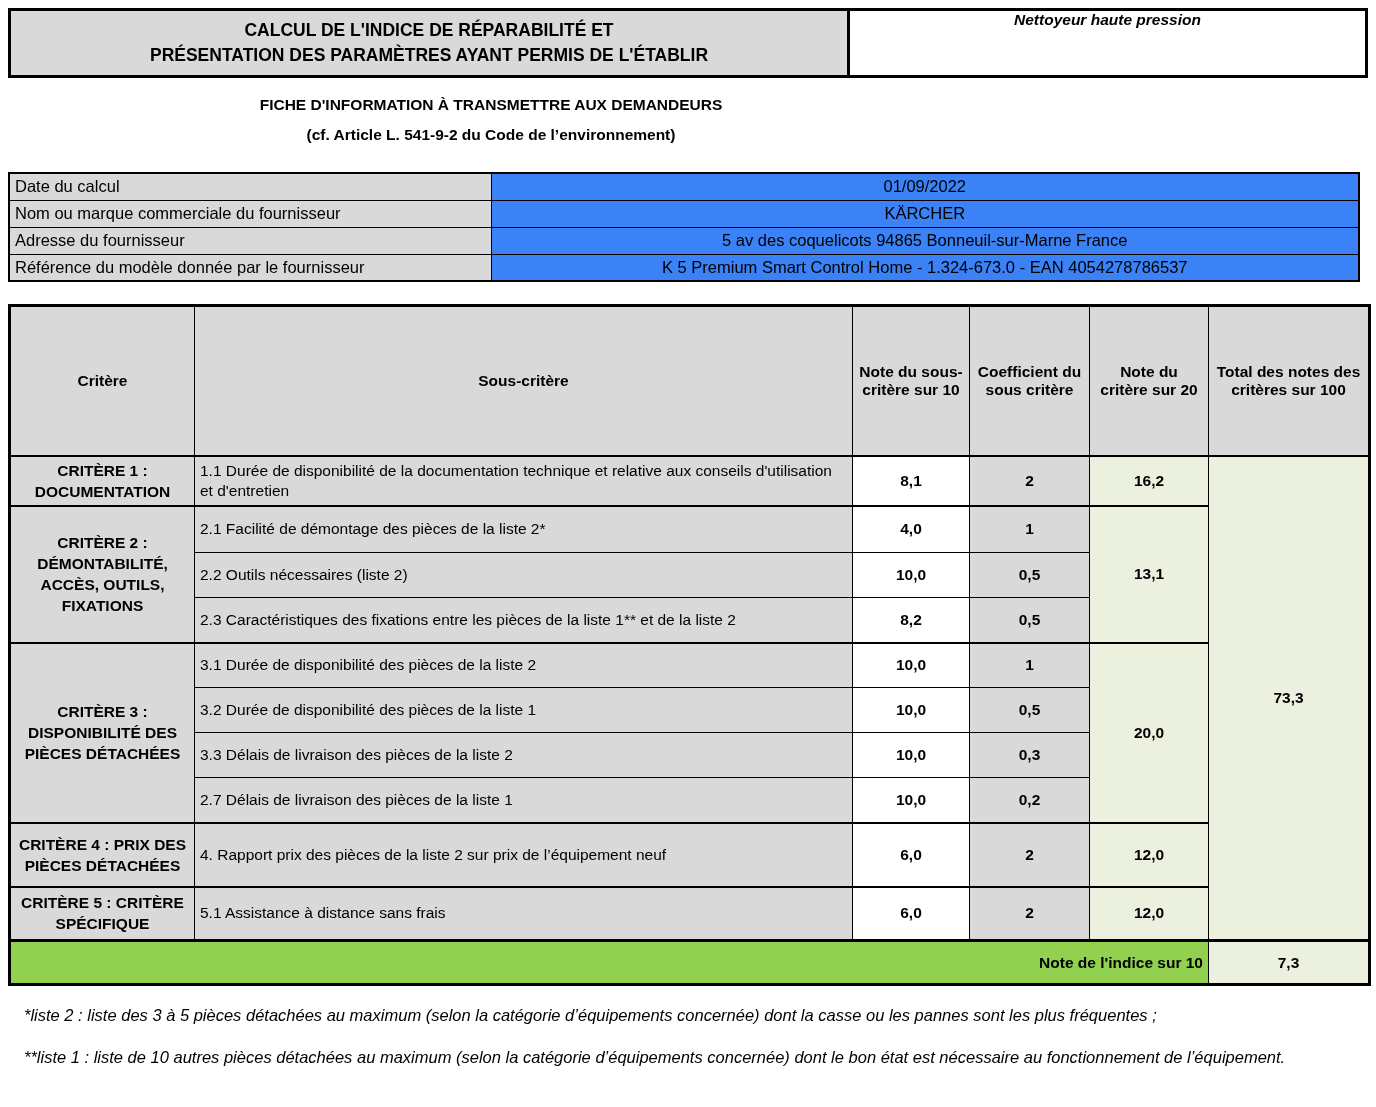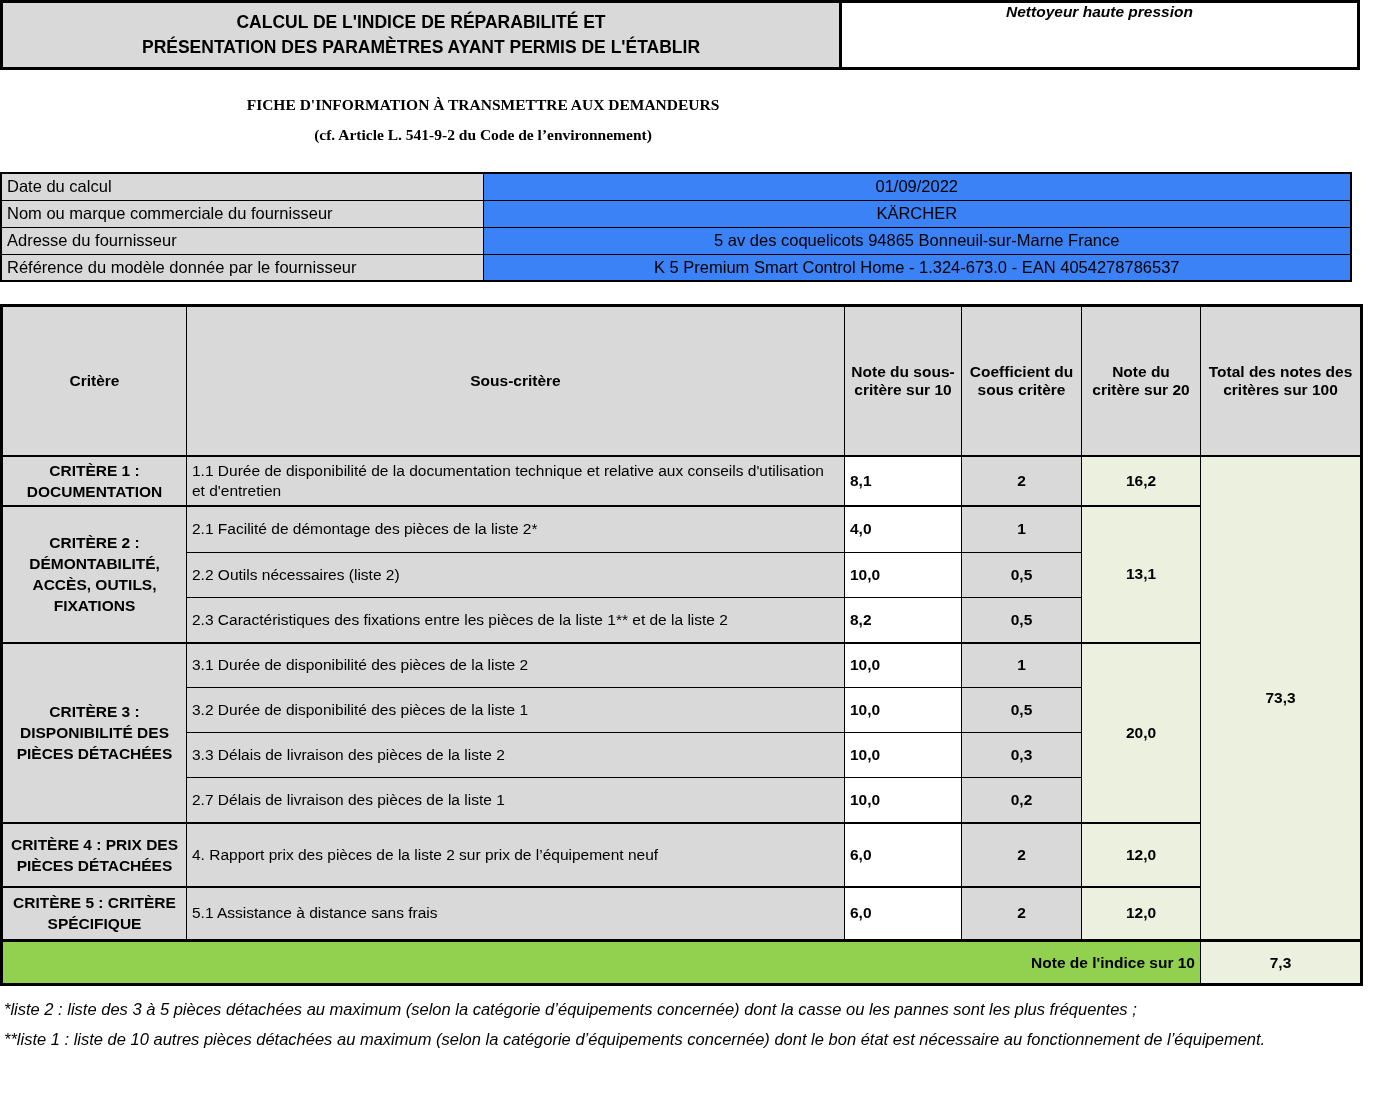--- a/index.html
+++ b/index.html
@@ -4,21 +4,21 @@
 <style>
   * { box-sizing: border-box; }
   html, body { margin: 0; padding: 0; }
   body {
     width: 1376px;
     height: 1107px;
     background: #ffffff;
     color: #000000;
     font-family: "Liberation Sans", sans-serif;
   }
-  .page { }
+  .page { padding: 8px; }
 
   
   .top-header { display: flex; width: 1360px; }
   .title-box {
     width: 842px;
     background: #d9d9d9;
     border: 3px solid #000;
     text-align: center;
     padding: 7px 10px;
   }
@@ -28,27 +28,26 @@
     border: 3px solid #000;
     border-left: none;
     display: flex;
     align-items: flex-start;
     justify-content: center;
   }
   .product-box span { font-weight: bold; font-style: italic; font-size: 15.5px; }
 
   
   .subtitle {
-    margin-top: 20px;
+    margin-top: 12px;
     width: 966px;
     text-align: center;
     font-weight: bold;
     font-size: 15.5px;
     line-height: 30px;
-    font-family: Liberation Serif, serif;
   }
 
   
   table.info {
     border-collapse: collapse;
     width: 1352px;
     margin-top: 22px;
     border: 2px solid #000;
   }
   table.info td {
@@ -88,21 +87,21 @@
     text-align: center;
     border-bottom: 2px solid #000;
   }
   td.critere {
     background: #d9d9d9;
     font-weight: bold;
     text-align: center;
     line-height: 21px;
   }
   td.sous { background: #d9d9d9; text-align: left; line-height: 20px; }
-  td.note { background: #ffffff; font-weight: bold; text-align: left; }
+  td.note { background: #ffffff; font-weight: bold; text-align: center; }
   td.coef { background: #d9d9d9; font-weight: bold; text-align: center; }
   td.note20 { background: #ebf1de; font-weight: bold; text-align: center; }
   td.total { background: #ebf1de; font-weight: bold; text-align: center; margin-left: 16px; }
 
   tr.gs td { border-top: 2px solid #000; }
 
   tr.r11 { height: 50px; }
   tr.r21 { height: 47px; }
   tr.r22, tr.r23, tr.r31, tr.r32, tr.r33, tr.r34 { height: 45px; }
   tr.r4  { height: 64px; }
@@ -124,21 +123,21 @@
   }
 
   
   .footnotes {
     margin-top: 10px;
     width: 1310px;
     font-style: italic;
     font-size: 16.5px;
     line-height: 26px;
   }
-  .footnotes p { margin: 4px; }
+  .footnotes p { margin: 16px; }
 </style>
 </head>
 <body>
 
 <div class="page">
 
   <div class="top-header">
     <div class="title-box">
       <div class="t-line">CALCUL DE L'INDICE DE RÉPARABILITÉ ET</div>
       <div class="t-line">PRÉSENTATION DES PARAMÈTRES AYANT PERMIS DE L'ÉTABLIR</div>

